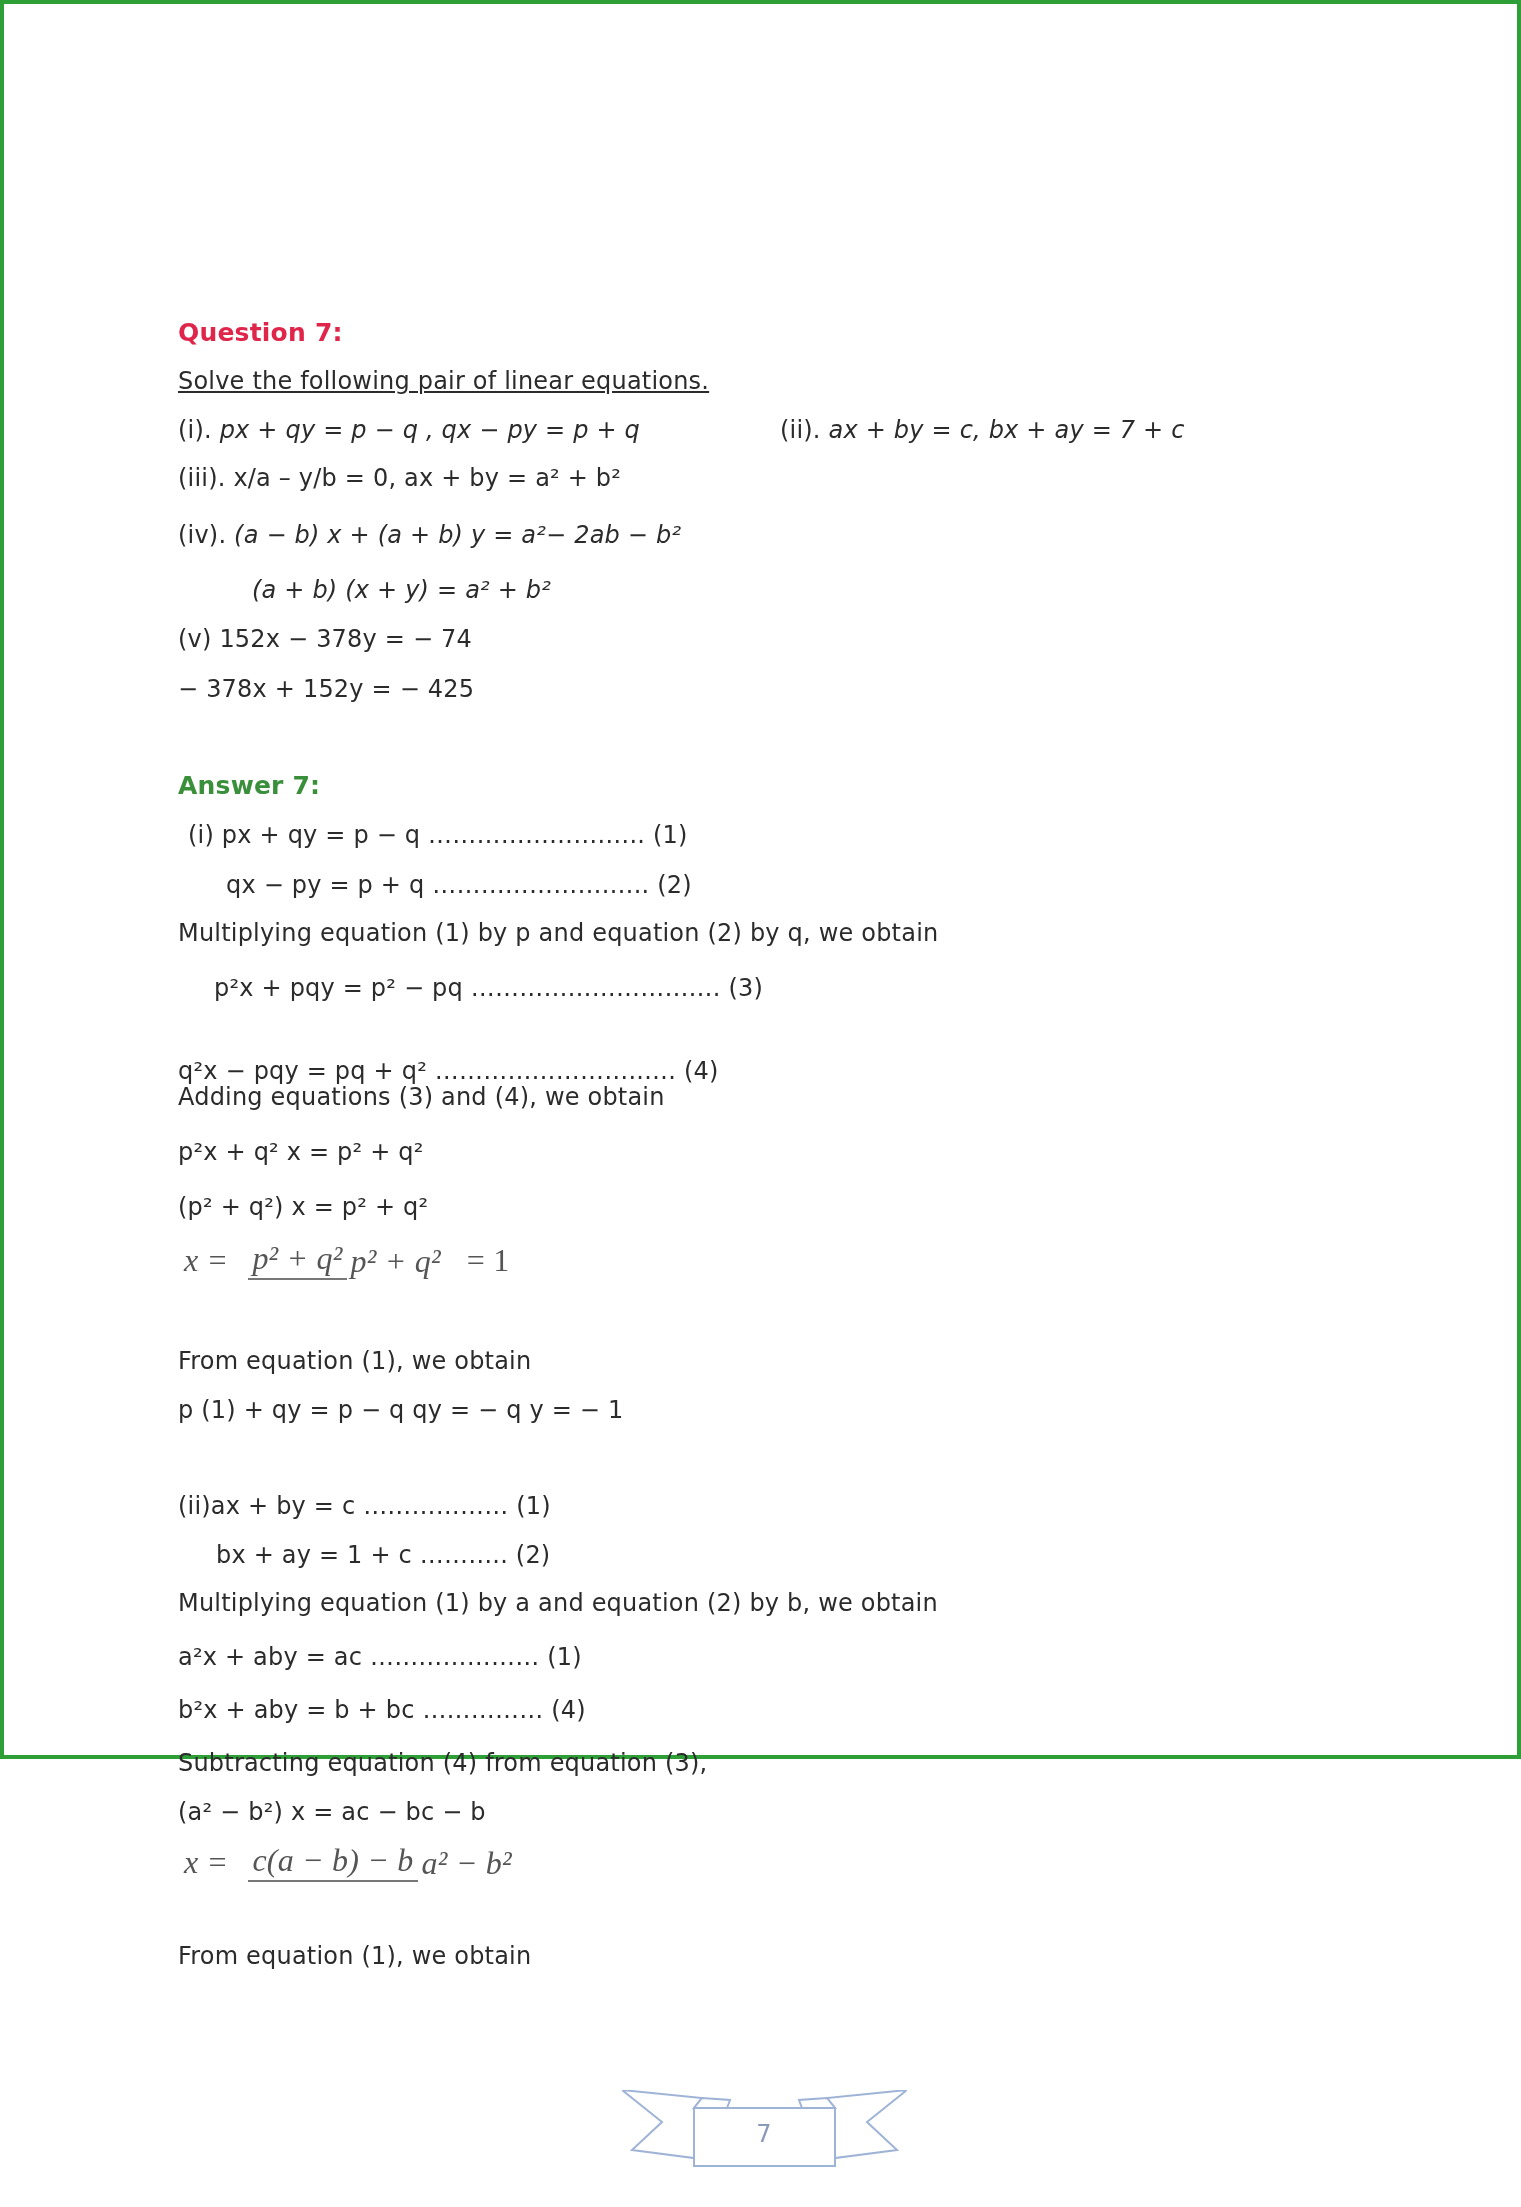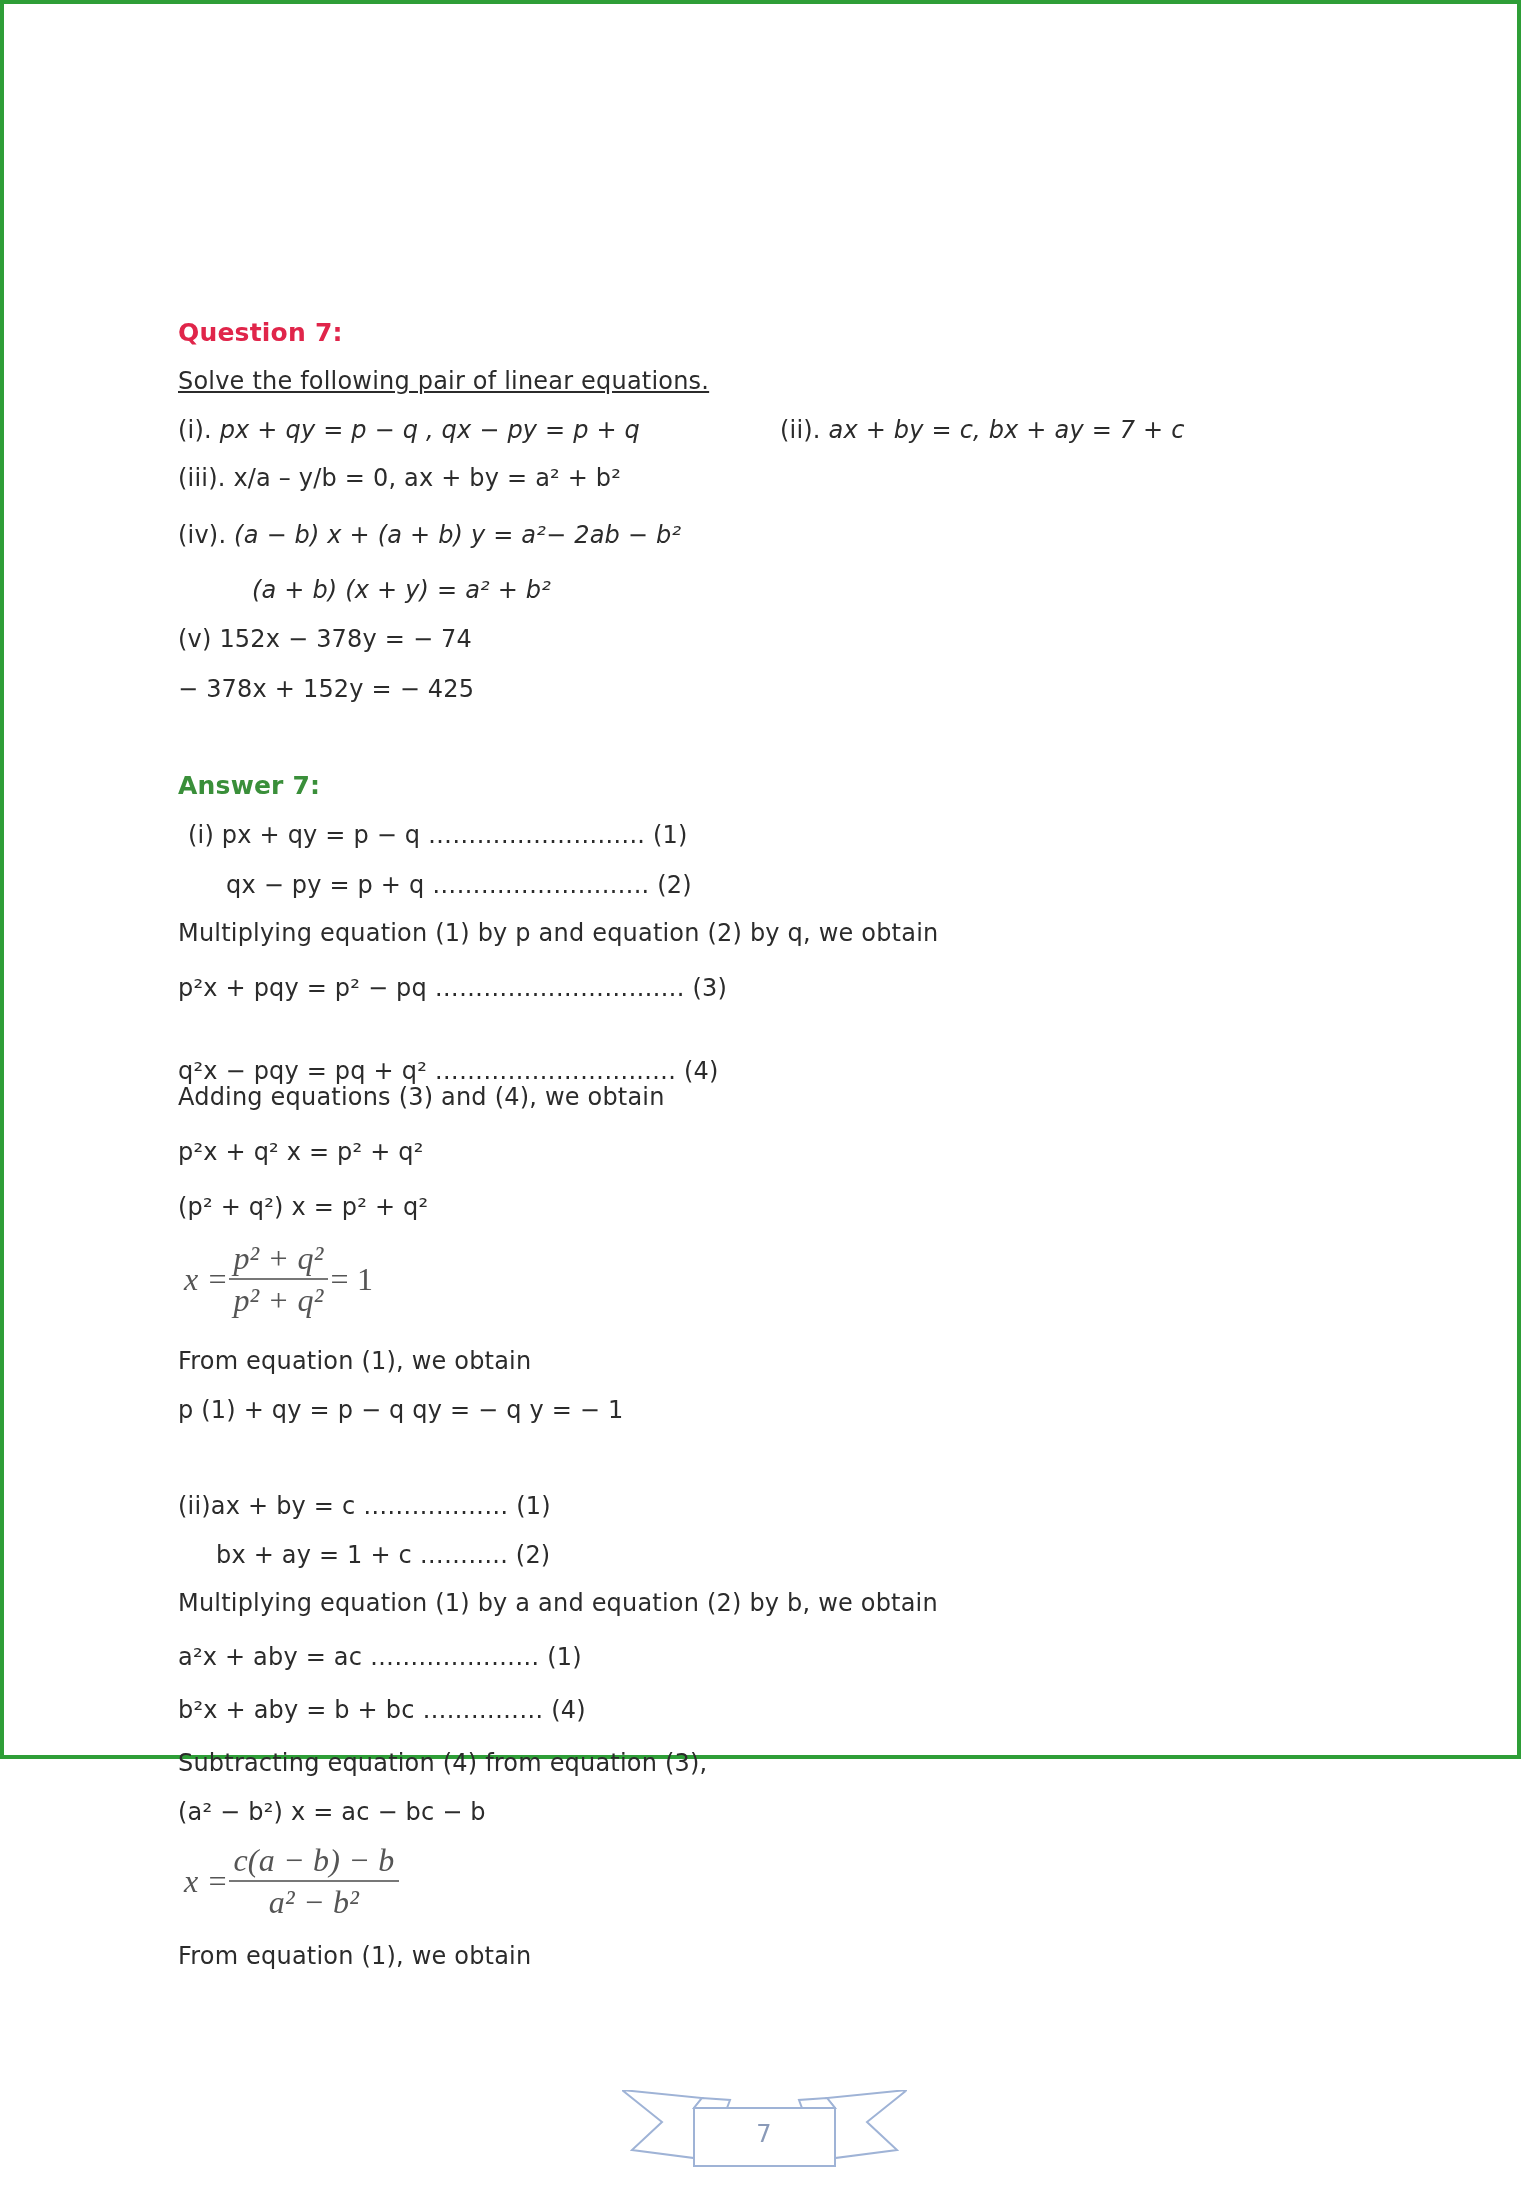--- a/index.html
+++ b/index.html
@@ -15,21 +15,21 @@
   }
   .line { position: absolute; left: 0; white-space: nowrap; line-height: 30px; }
   .heading { font-weight: bold; font-size: 25px; }
   .q-heading { color: #e0254a; }
   .a-heading { color: #3a8f3a; }
   i { font-style: italic; }
   .frac {
     position: absolute; left: 6px; display: flex; align-items: center;
     font-family: "Liberation Serif", serif; color: #555555; font-size: 32px; font-style: italic;
   }
-  .frac .f { display: inline-flex; flex-direction: column; align-items: center; margin: 0 1px; }
+  .frac .f { display: inline-flex; flex-direction: row; align-items: center; margin: 0 20px; }
   .frac .num { padding: 0 4px 2px; border-bottom: 2px solid #777; line-height: 36px; }
   .frac .den { padding: 2px 4px 0; line-height: 36px; }
   .frac .eq { font-style: normal; margin: 0 2px; }
   .footer-ribbon { position: absolute; left: 618px; top: 2086px; width: 285px; height: 86px; }
   .page-num {
     position: absolute; left: 690px; top: 2116px; width: 140px; text-align: center;
     font-family: "DejaVu Sans", sans-serif; font-size: 24px; color: #8a9ab8;
   }
 </style>
 </head>
@@ -65,21 +65,21 @@
       <span>(v)</span>
       <span>152x − 378y = − 74</span>
     </div>
     <div class="line" style="top:670px;">− 378x + 152y = − 425</div>
 
     <div class="line heading a-heading" style="top:767px;">Answer 7:</div>
 
     <div class="line" style="top:816px; left:10px;">(i) px + qy = p − q ………………….….. (1)</div>
     <div class="line" style="top:866px; left:48px;">qx − py = p + q ………………….….. (2)</div>
     <div class="line" style="top:914px;">Multiplying equation (1) by p and equation (2) by q, we obtain</div>
-    <div class="line" style="top:969px;">p²x + pqy = p² − pq …………………………. (3)</div>
+    <div class="line" style="top:969px;margin-left:36px;">p²x + pqy = p² − pq …………………………. (3)</div>
     <div class="line" style="top:1024px;margin-top:28px;">q²x − pqy = pq + q² ……………………..…. (4)</div>
     <div class="line" style="top:1078px;">Adding equations (3) and (4), we obtain</div>
     <div class="line" style="top:1133px;">p²x + q² x = p² + q²</div>
     <div class="line" style="top:1188px;">(p² + q²) x = p² + q²</div>
 
     <div class="frac" style="top:1236px;">
       <span>x =</span>
       <span class="f">
         <span class="num">p² + q²</span>
         <span class="den">p² + q²</span>

